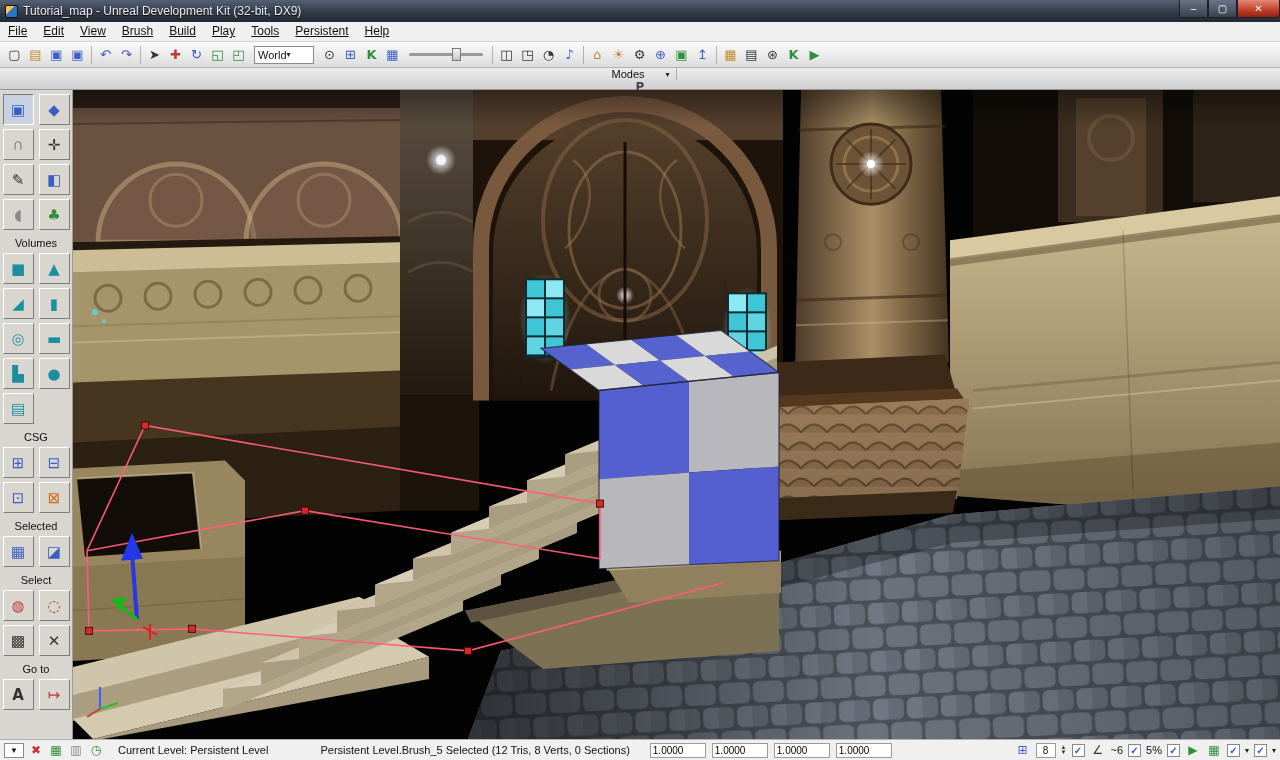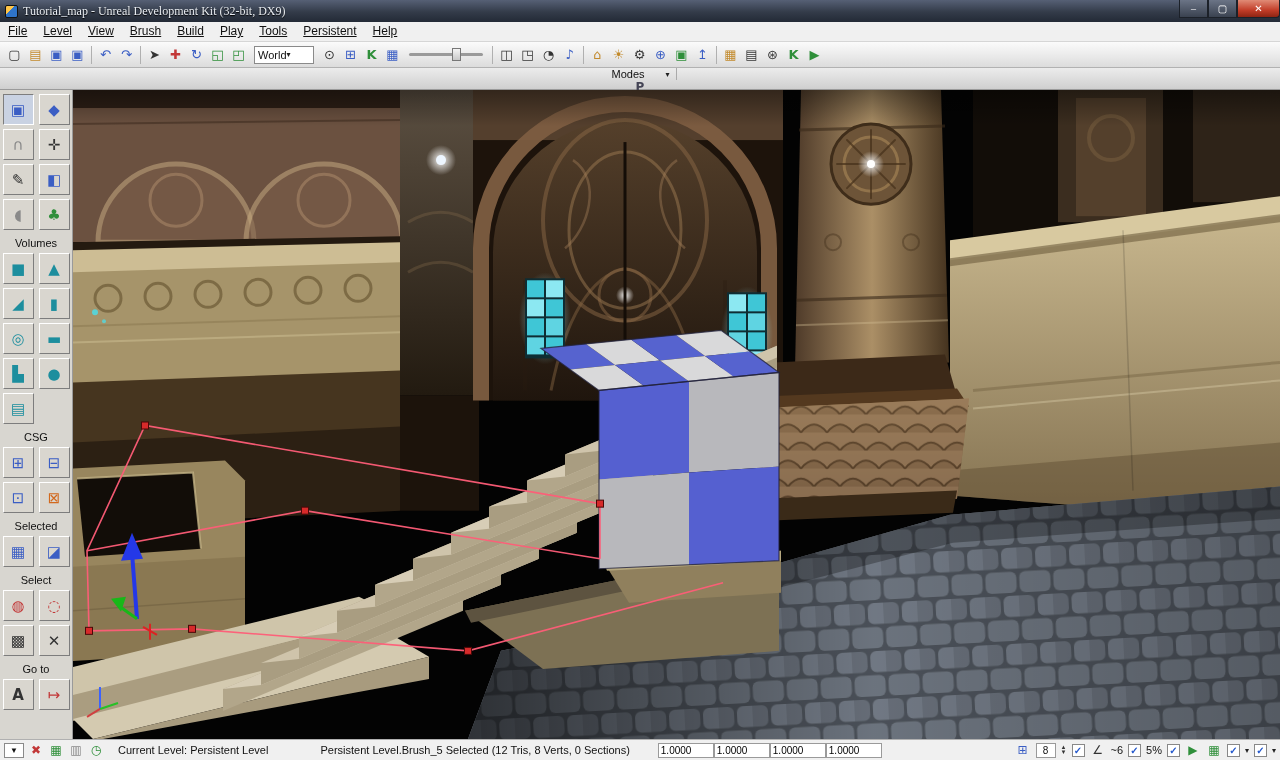--- a/index.html
+++ b/index.html
@@ -3,21 +3,21 @@
 <meta charset="utf-8">
 <style>
   * { margin:0; padding:0; box-sizing:border-box; }
   html,body { width:1280px; height:760px; overflow:hidden; background:#000;
               font-family:"Liberation Sans", sans-serif; }
   .glyph, .tbi, .mbi, .sbtn, .sti { font-family:"DejaVu Sans", sans-serif; }
 
   
   #titlebar { height:22px; display:flex; align-items:center;
     background:linear-gradient(#566075,#333b49 55%,#232a36); color:#e9edf2;
-    font-size:12px; padding-left:5px;font-family:Liberation Serif, serif; }
+    font-size:12px; padding-left:5px; }
   #win-icon { width:13px; height:13px; margin-right:5px; border-radius:2px;
     background:linear-gradient(135deg,#ffc548 0 40%,#2f74c9 40%); border:1px solid #111; }
   #titlebar .title { flex:1; text-shadow:0 1px 1px #000; }
   .winbtns { display:flex; height:19px; align-self:flex-start; }
   .wbtn { width:29px; height:18px; display:flex; align-items:center; justify-content:center;
     color:#fff; font-size:10px; background:linear-gradient(#6b7486,#3a4250);
     border:1px solid #1c2129; border-top:none; }
   .wbtn.close { width:43px; background:linear-gradient(#e08b76,#c23d28 60%,#8f2413); border-radius:0 0 4px 0; }
 
   
@@ -74,40 +74,40 @@
   .sb-sel { margin-left:48px; }
   .sfield { width:56px; height:15px; border:1px solid #9a9a9a; background:#fff;
     font-size:10px; padding:0 2px; font-family:"Liberation Sans",sans-serif; }
   .numbox { width:20px; height:15px; background:#fff; border:1px solid #9a9a9a;
     display:inline-flex; align-items:center; justify-content:center; font-size:10px; }
   .spin { display:inline-flex; flex-direction:column; font-size:6px; line-height:5px; color:#333; }
   .cbx { width:13px; height:13px; background:#fff; border:1px solid #888;
     display:inline-flex; align-items:center; justify-content:center;
     font-size:10px; color:#2257cc; font-weight:bold; }
   .mini-arrow { font-size:8px; color:#222; }
-  #sb-fields { display:flex; margin-left:24px; }
+  #sb-fields { display:flex; gap:6px; margin-left:16px; }
   #sb-right { display:flex; align-items:center; gap:5px; margin-left:auto; }
 </style>
 </head>
 <body>
 
 <div id="titlebar">
   <span id="win-icon"></span>
   <span class="title">Tutorial_map - Unreal Development Kit (32-bit, DX9)</span>
   <div class="winbtns">
     <span class="wbtn">–</span>
     <span class="wbtn">▢</span>
     <span class="wbtn close">✕</span>
   </div>
 </div>
 
 <div id="menubar">
 
 <span class="menu-item">File</span>
-    <span class="menu-item">Level</span>
+    <span class="menu-item">Edit</span>
     <span class="menu-item">View</span>
     <span class="menu-item">Brush</span>
     <span class="menu-item">Build</span>
     <span class="menu-item">Play</span>
     <span class="menu-item">Tools</span>
     <span class="menu-item">Persistent</span>
     <span class="menu-item">Help</span>
   </div>
 
 <div id="toolbar1">

